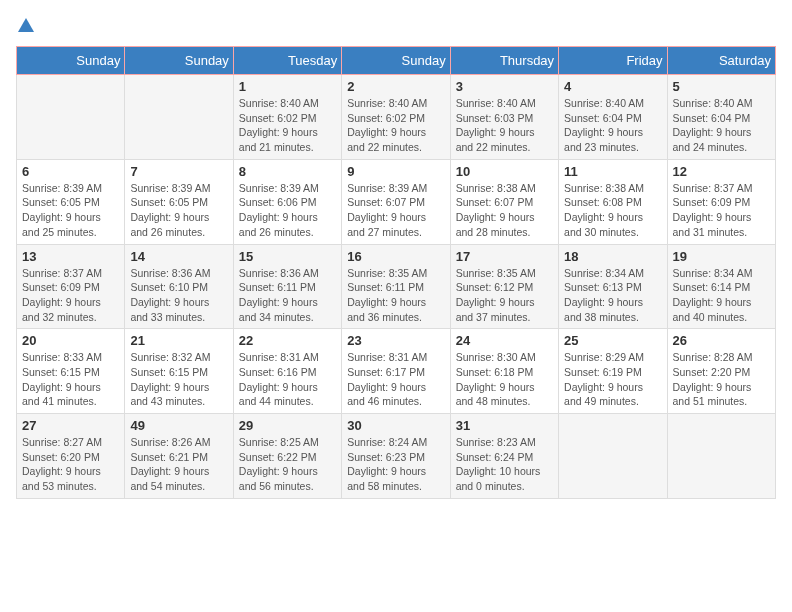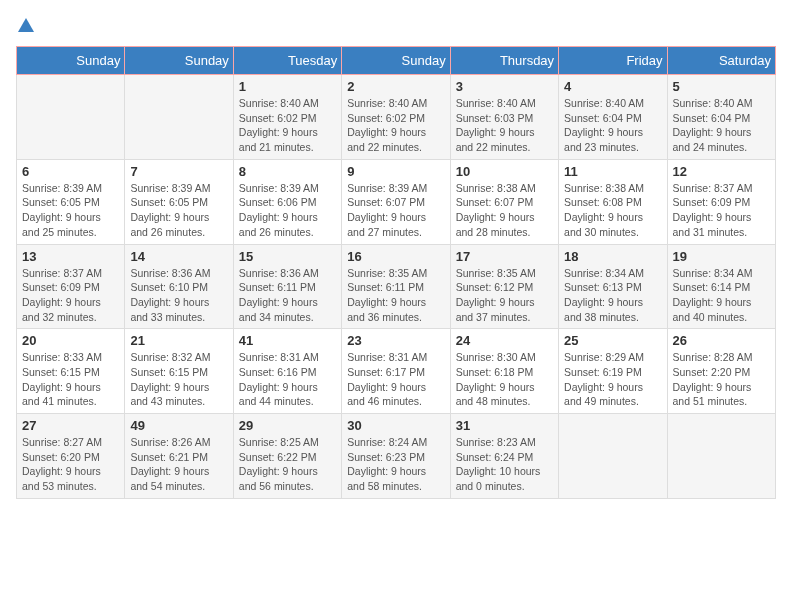--- a/index.html
+++ b/index.html
@@ -220,21 +220,21 @@
       </tr>
       <tr>
         <td><span class="day-number">20</span><span class="day-detail" style="white-space: pre-line;">Sunrise: 8:33 AM
 Sunset: 6:15 PM
 Daylight: 9 hours
 and 41 minutes.</span></td>
         <td><span class="day-number">21</span><span class="day-detail" style="white-space: pre-line;">Sunrise: 8:32 AM
 Sunset: 6:15 PM
 Daylight: 9 hours
 and 43 minutes.</span></td>
-        <td><span class="day-number">41</span><span class="day-detail" style="white-space: pre-line;">Sunrise: 8:31 AM
+        <td><span class="day-number">22</span><span class="day-detail" style="white-space: pre-line;">Sunrise: 8:31 AM
 Sunset: 6:16 PM
 Daylight: 9 hours
 and 44 minutes.</span></td>
         <td><span class="day-number">23</span><span class="day-detail" style="white-space: pre-line;">Sunrise: 8:31 AM
 Sunset: 6:17 PM
 Daylight: 9 hours
 and 46 minutes.</span></td>
         <td><span class="day-number">24</span><span class="day-detail" style="white-space: pre-line;">Sunrise: 8:30 AM
 Sunset: 6:18 PM
 Daylight: 9 hours

